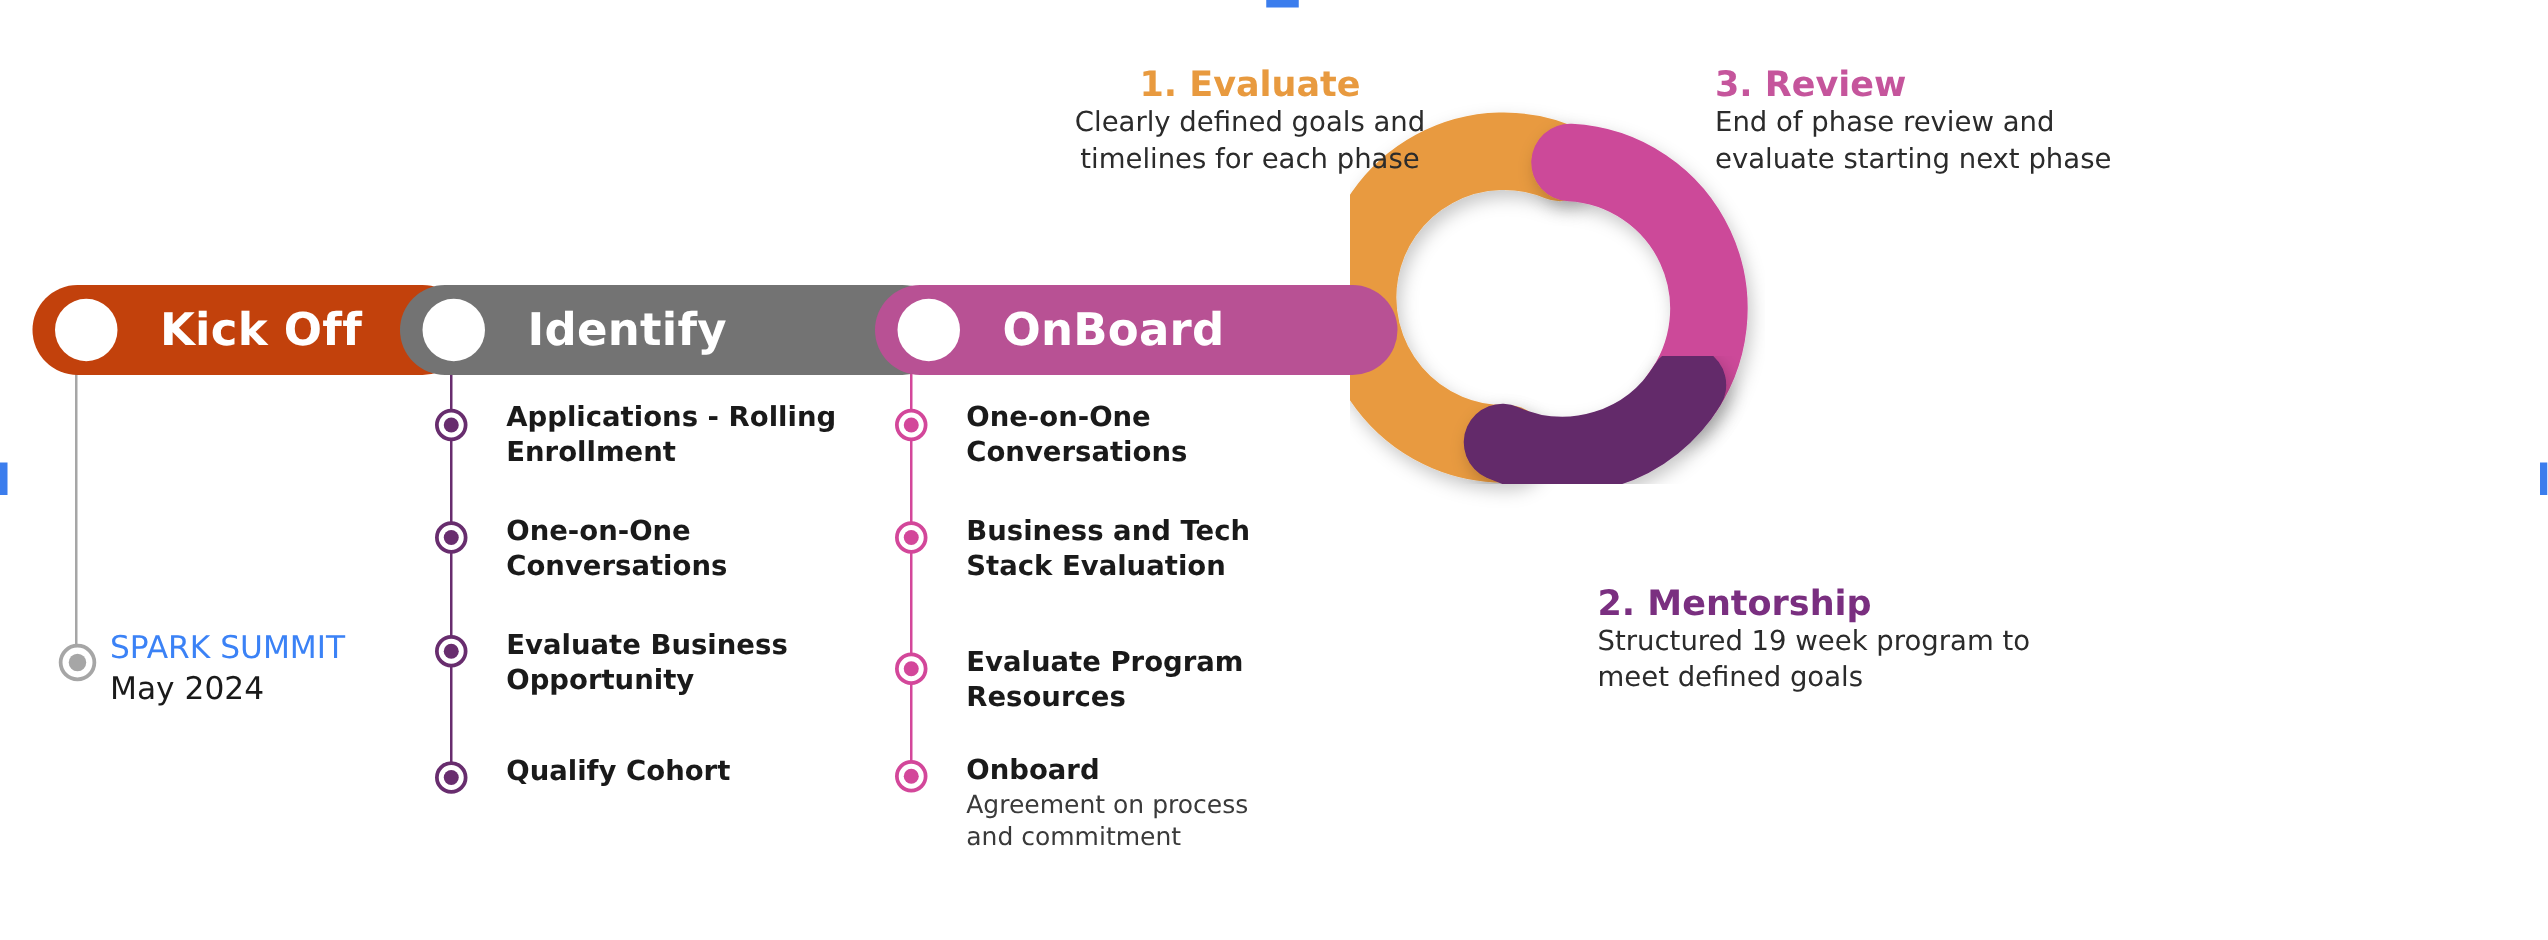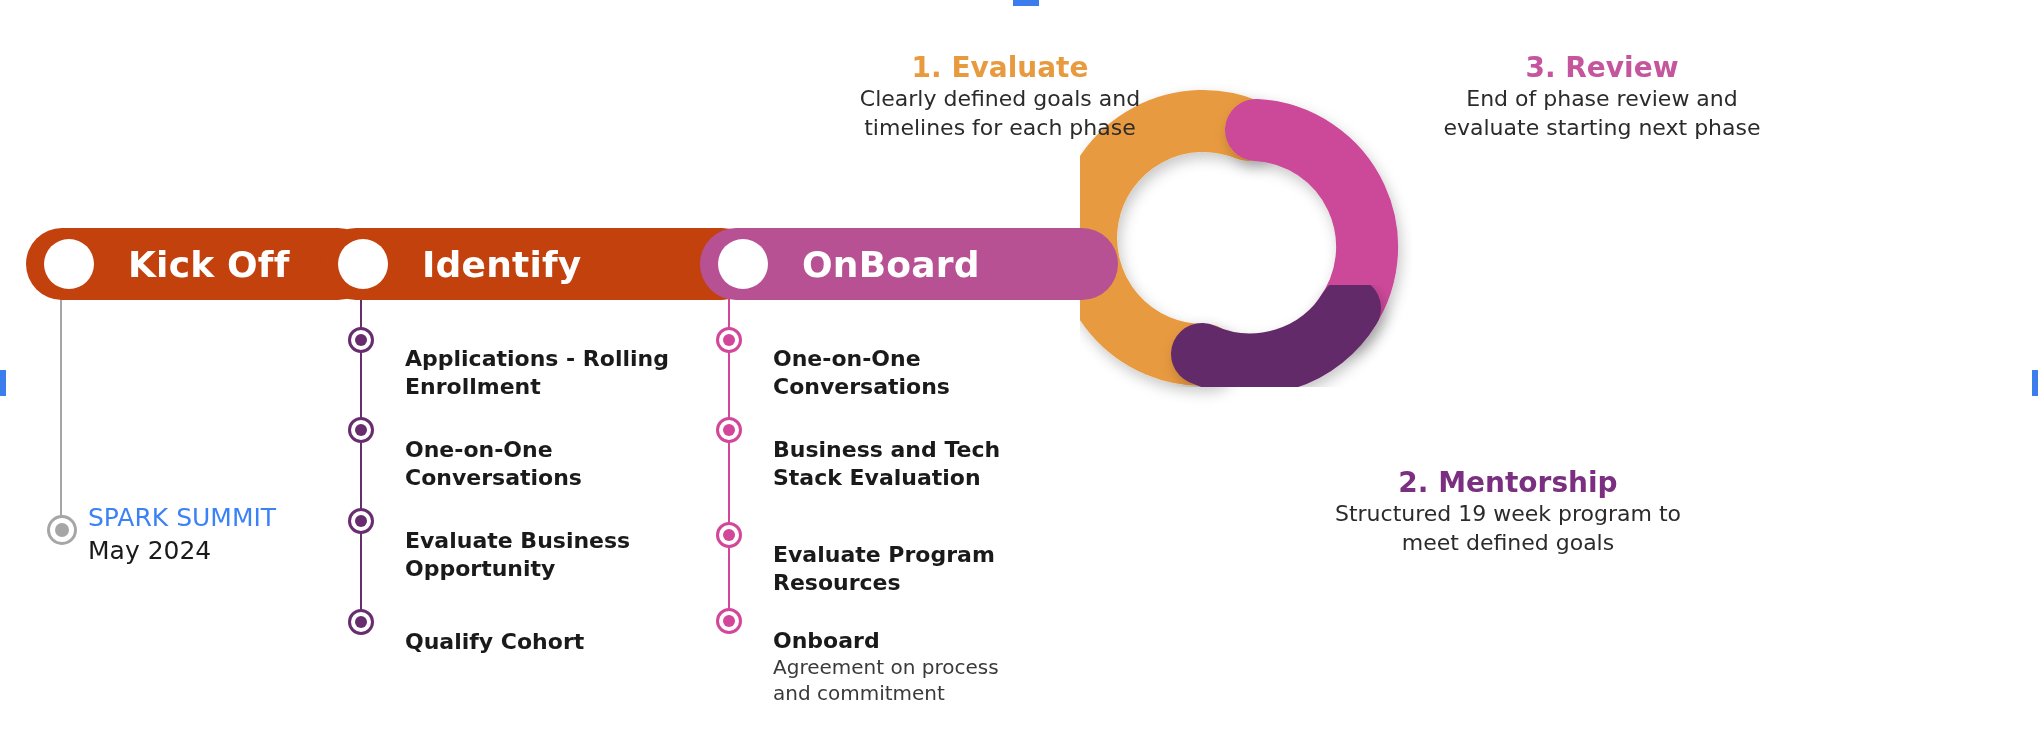--- a/index.html
+++ b/index.html
@@ -40,41 +40,40 @@
   .node::after{
     content:"";position:absolute;left:4px;top:4px;
     width:14px;height:14px;border-radius:50%;
   }
 
   
   .item{position:absolute;}
   .item-title{
     font-size:22px;font-weight:bold;color:#1a1a1a;line-height:1.28;
     white-space:pre-line;
-    margin-top:24px;
   }
   .item-sub{
     font-size:20px;font-weight:normal;color:#3a3a3a;line-height:1.28;
     white-space:pre-line;
   }
 
   
   .summit{position:absolute;}
   .summit-title{font-size:25px;font-weight:normal;color:#3b82f6;line-height:1.3;}
   .summit-sub{font-size:25px;font-weight:normal;color:#1a1a1a;line-height:1.3;}
 
   
   .callout{position:absolute;}
   .callout-title{font-size:28px;font-weight:bold;line-height:1.25;}
   .callout-body{
     font-size:22px;font-weight:normal;color:#2b2b2b;line-height:1.3;
     white-space:pre-line;
   }
   .ta-center{text-align:center;}
-  .ta-left{text-align:center;}
+  .ta-left{text-align:left;}
 
   
   .donut{position:absolute;}
 </style>
 </head>
 <body>
 
 <div class="stage">
 
   <div class="sel-handle" style="left:1013px;top:0px;width:26px;height:6px;"></div>
@@ -97,21 +96,21 @@
         <path filter="url(#sh)" d="M 100 61 A 117 117 0 0 1 -48 107" fill="none" stroke="#64296a" stroke-width="62" stroke-linecap="round"></path>
       </g>
     </svg>
   </div>
 
   <div class="bar" style="left:26px;top:228px;width:330px;background:#c2410c;padding-left:18px;z-index:3;">
     <div class="bar-dot"></div>
     <span class="bar-label" style="margin-left:34px;">Kick Off</span>
   </div>
 
-  <div class="bar" style="left:320px;top:228px;width:420px;background:#c2410c;padding-left:18px;z-index:4;">
+  <div class="bar" style="left:320px;top:228px;width:420px;background:#737373;padding-left:18px;z-index:4;">
     <div class="bar-dot"></div>
     <span class="bar-label" style="margin-left:34px;">Identify</span>
   </div>
 
   <div class="bar" style="left:700px;top:228px;width:400px;background:#b85194;padding-left:18px;z-index:5;">
     <div class="bar-dot"></div>
     <span class="bar-label" style="margin-left:34px;">OnBoard</span>
   </div>
 
   <div class="vline" style="left:60px;top:295px;height:232px;background:#a6a6a6;"></div>

